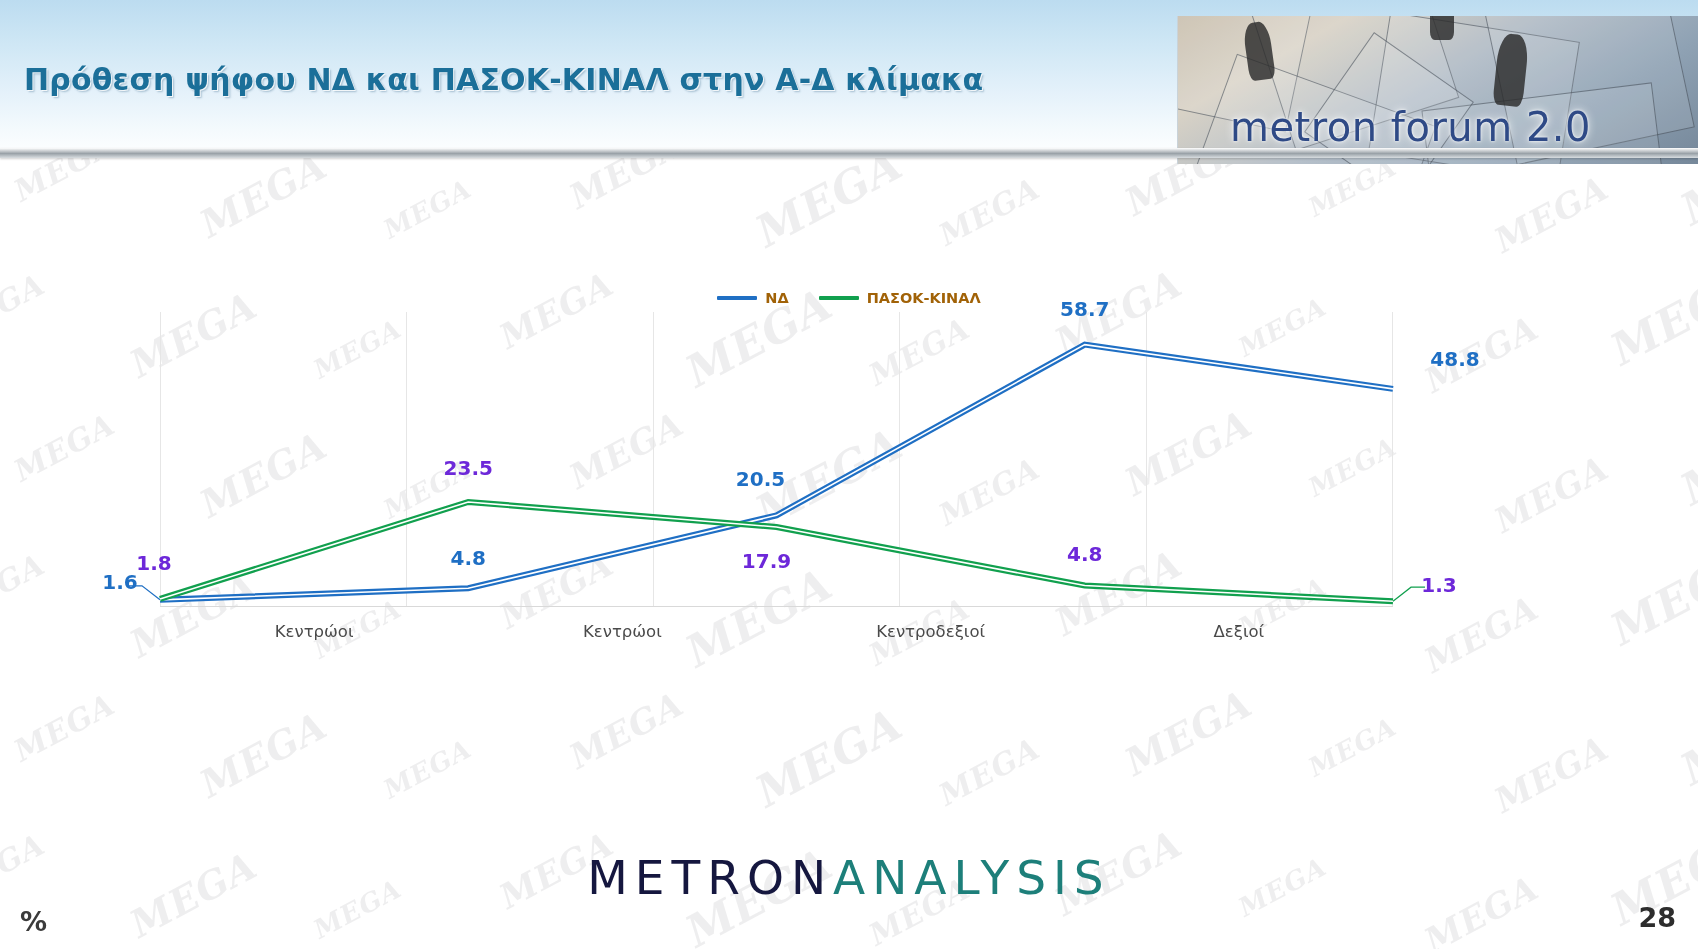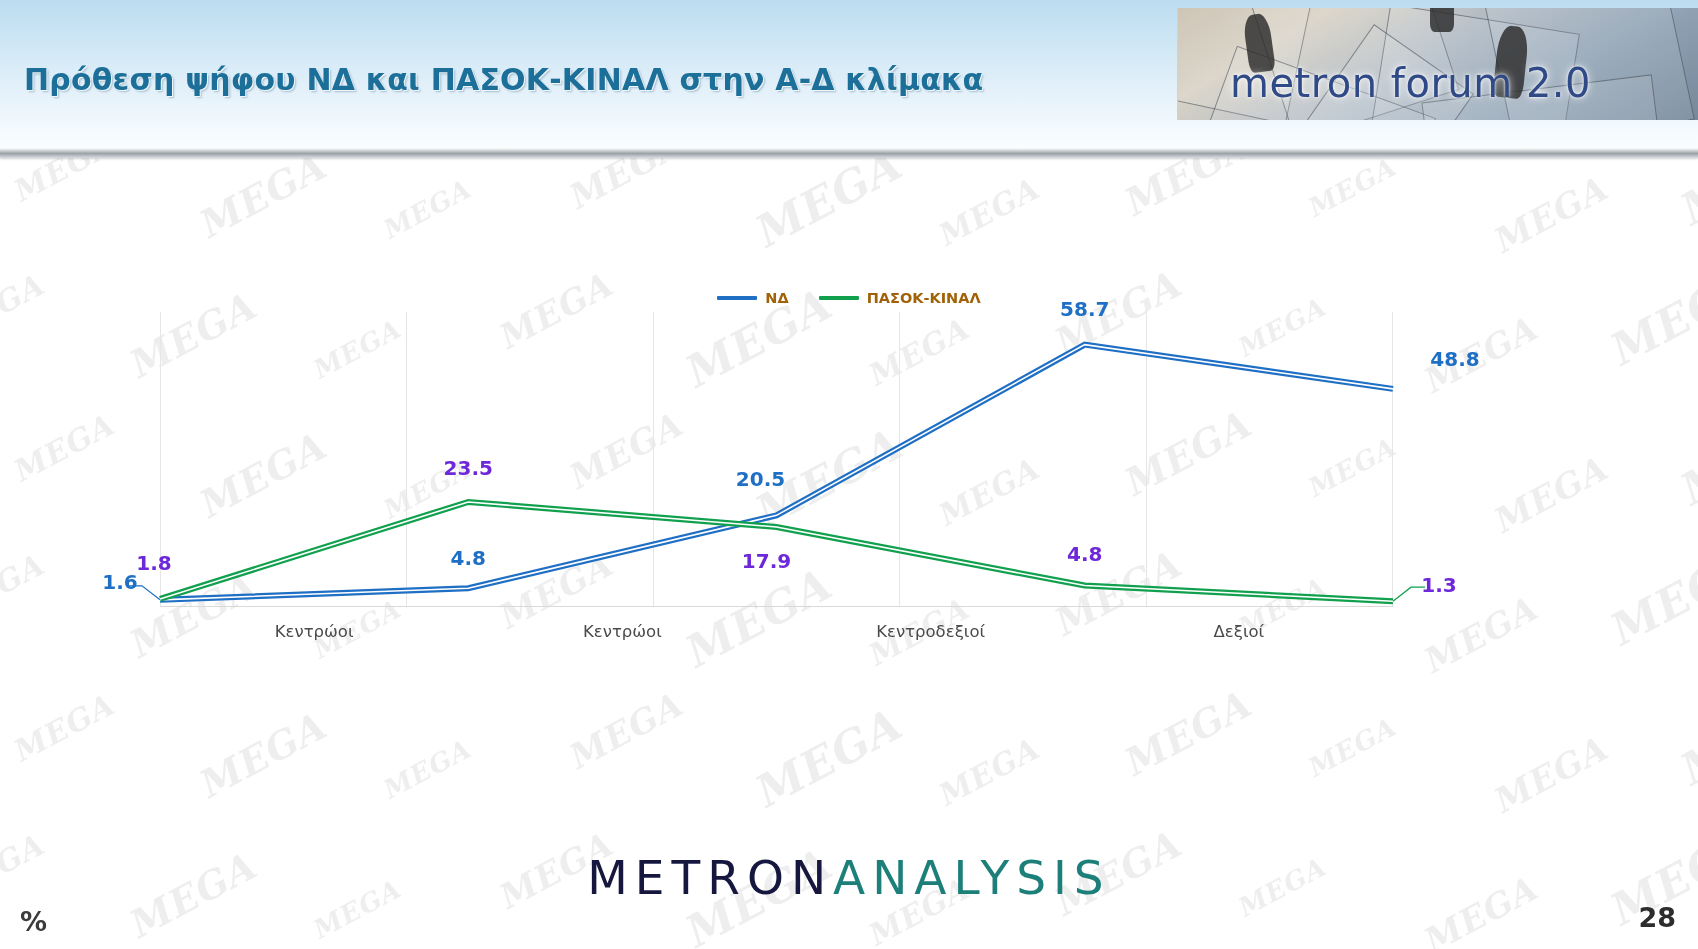--- a/index.html
+++ b/index.html
@@ -33,21 +33,21 @@
   }
   .header-title{
     position:absolute;left:24px;top:62px;
     font-size:30px;font-weight:700;
     color:#1b6f99;
     text-shadow:1px 1px 0 rgba(255,255,255,.85), 2px 2px 2px rgba(90,130,160,.45);
     letter-spacing:.2px;
     white-space:nowrap;
   }
   .logo-box{
-    position:absolute;right:0px;top:8px;width:520px;height:112px;
+    position:absolute;right:0px;top:16px;width:520px;height:148px;
     overflow:hidden;border-left:1px solid #c9d3da;
     background:#9aa7b2;
   }
   .logo-photo{position:absolute;inset:0;}
   .logo-photo .sky{
     position:absolute;inset:0;
     background:linear-gradient(150deg,#c9bfae 0%,#d8d2c6 22%,#aeb9c4 48%,#8fa2b4 72%,#76889a 100%);
   }
   .logo-photo .facet{
     position:absolute;border:1px solid rgba(60,70,80,.55);

